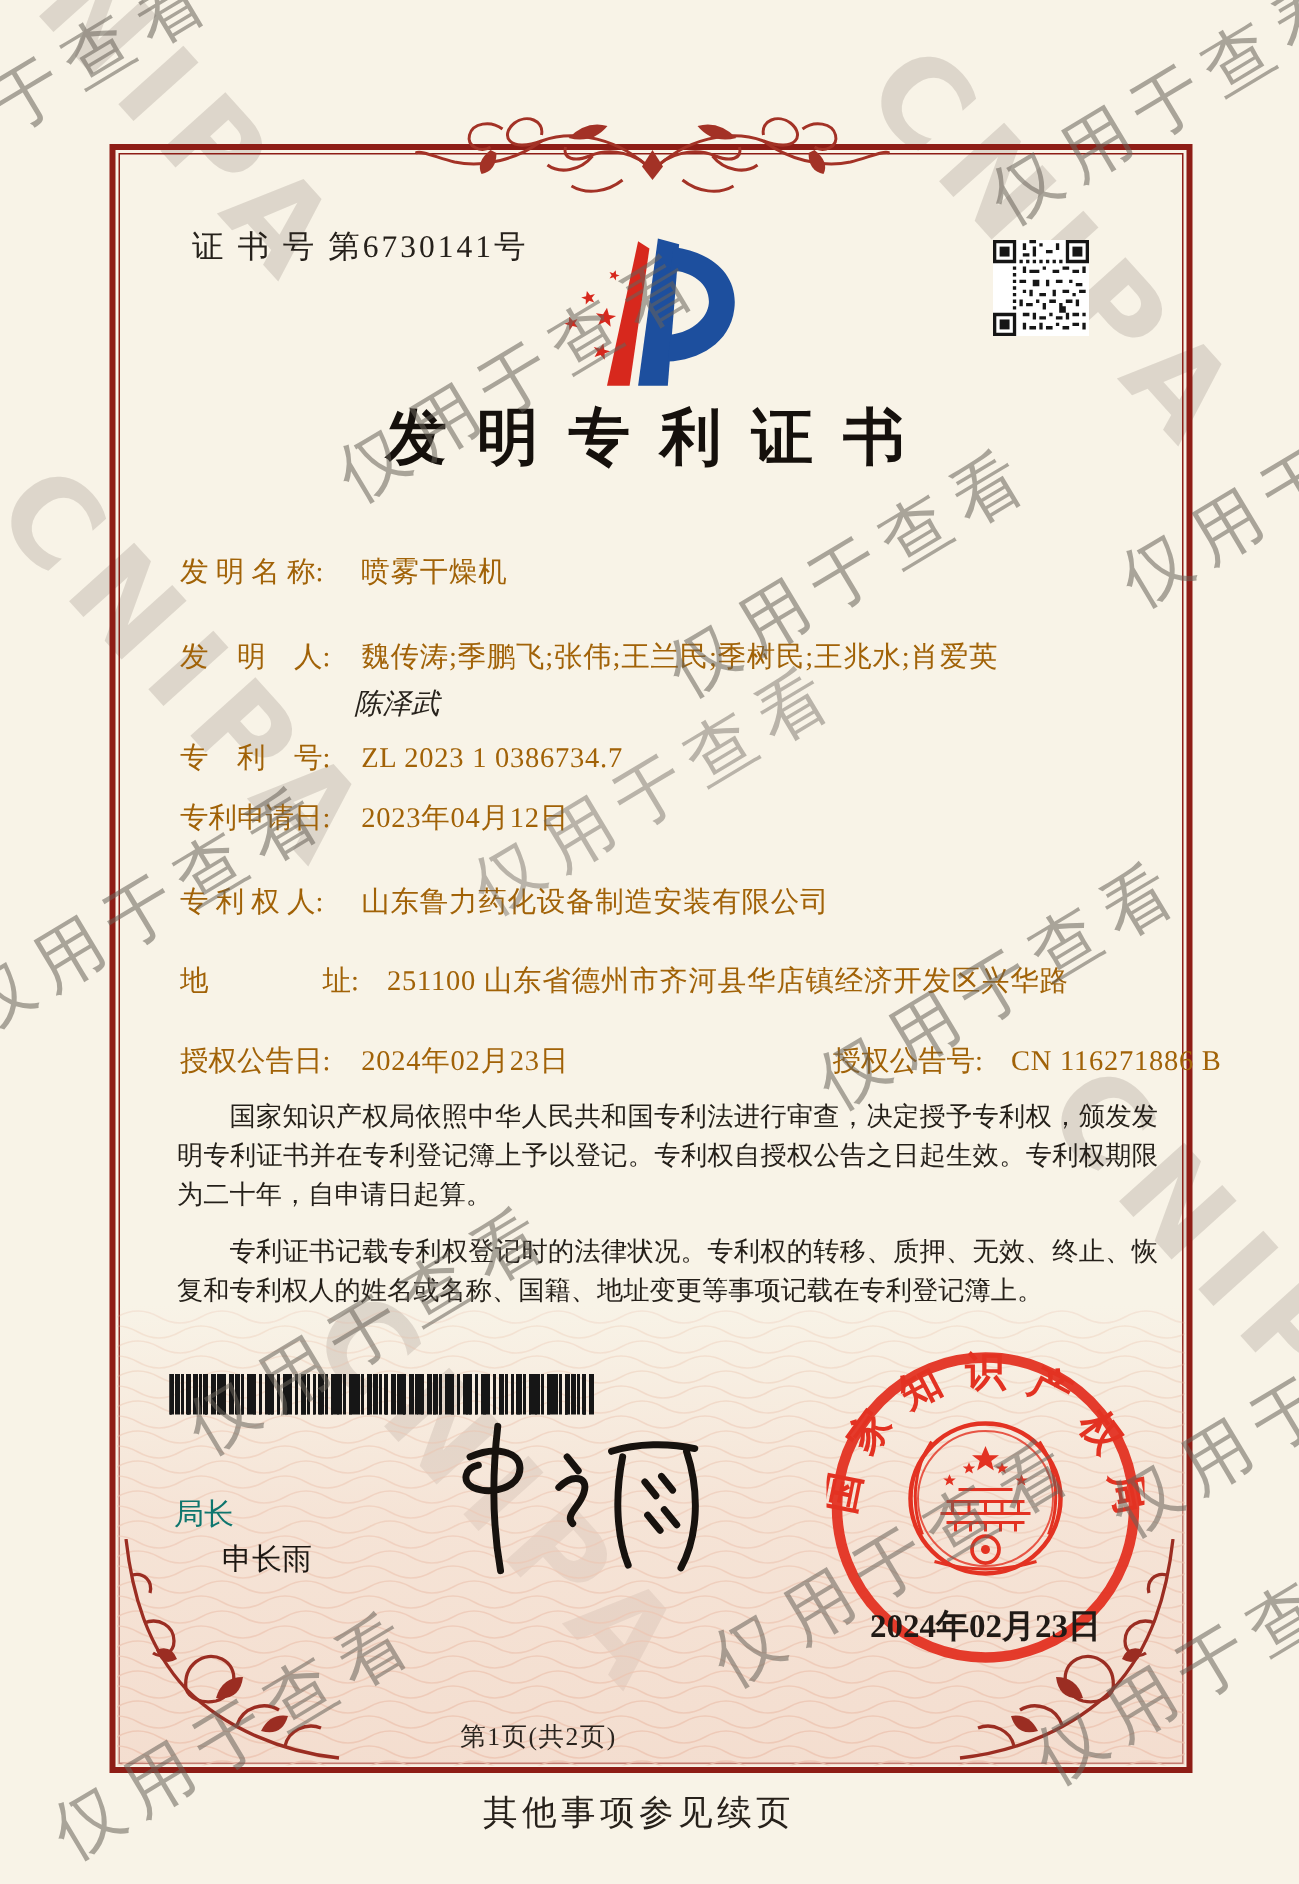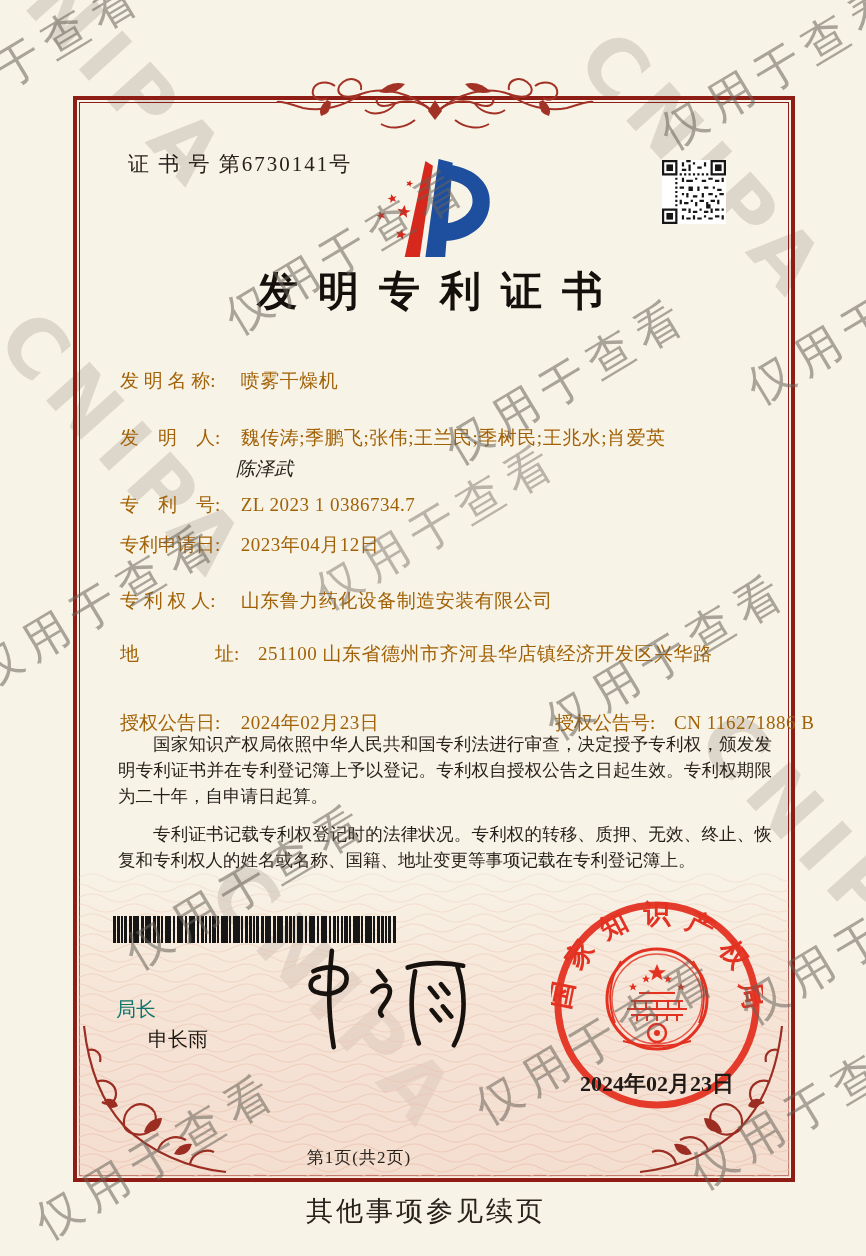--- a/index.html
+++ b/index.html
@@ -37,21 +37,21 @@
   .barcode{position:absolute; left:113px; top:916px; width:283px; height:27px;
     background:
       repeating-linear-gradient(90deg,#161616 0 2px,rgba(0,0,0,0) 2px 4px),
       repeating-linear-gradient(90deg,#161616 0 1px,rgba(0,0,0,0) 1px 6px),
       repeating-linear-gradient(90deg,#161616 0 3px,rgba(0,0,0,0) 3px 11px);}
   .sig-title{position:absolute; left:116px; top:996px; font-size:20px; color:#0f766e;}
   .sig-name{position:absolute; left:116px; top:1026px; font-size:20px; color:#1d1813;margin-left:32px;}
   .page-num{position:absolute; left:73px; top:1146px; width:572px; text-align:center;
     font-size:17px; letter-spacing:1px; color:#2a241e;}
   .footer-note{position:absolute; left:0; top:1193px; width:852px; text-align:center;
-    font-size:27px; letter-spacing:3px; color:#27211b;}
+    font-size:23px; letter-spacing:3px; color:#27211b;}
   
   .wm{position:absolute; font-size:46px; letter-spacing:9px; white-space:nowrap;
     color:rgba(104,99,90,.55); transform:rotate(-31deg);
     font-family:"Liberation Sans","DejaVu Sans",sans-serif; font-weight:500; pointer-events:none;}
   .wm-brand{position:absolute; font-size:80px; font-weight:bold; letter-spacing:12px;
     color:rgba(158,150,138,.30); transform:rotate(48deg); white-space:nowrap;
     font-family:"DejaVu Sans","Liberation Sans",sans-serif; pointer-events:none;}
   .abs{position:absolute;}
 </style>
 </head>
@@ -197,21 +197,21 @@
     <span class="fvalue">2023年04月12日</span>
   </div>
   <div class="row" style="top:588px">
     <span class="flabel">专 利 权 人:</span>
     <span class="fvalue">山东鲁力药化设备制造安装有限公司</span>
   </div>
   <div class="row" style="top:641px">
     <span class="flabel">地　　　　址:</span>
     <span class="fvalue">251100 山东省德州市齐河县华店镇经济开发区兴华路</span>
   </div>
-  <div class="row" style="top:694px; width:660px;margin-top:16px;">
+  <div class="row" style="top:694px; width:660px;">
     <span class="flabel">授权公告日:</span>
     <span class="fvalue">2024年02月23日</span>
     <span class="grant-group2">
       <span class="flabel" style="min-width:0">授权公告号:</span>
       <span class="fvalue">CN 116271886 B</span>
     </span>
   </div>
 
   <div class="paras">
     <p>国家知识产权局依照中华人民共和国专利法进行审查，决定授予专利权，颁发发明专利证书并在专利登记簿上予以登记。专利权自授权公告之日起生效。专利权期限为二十年，自申请日起算。</p>

